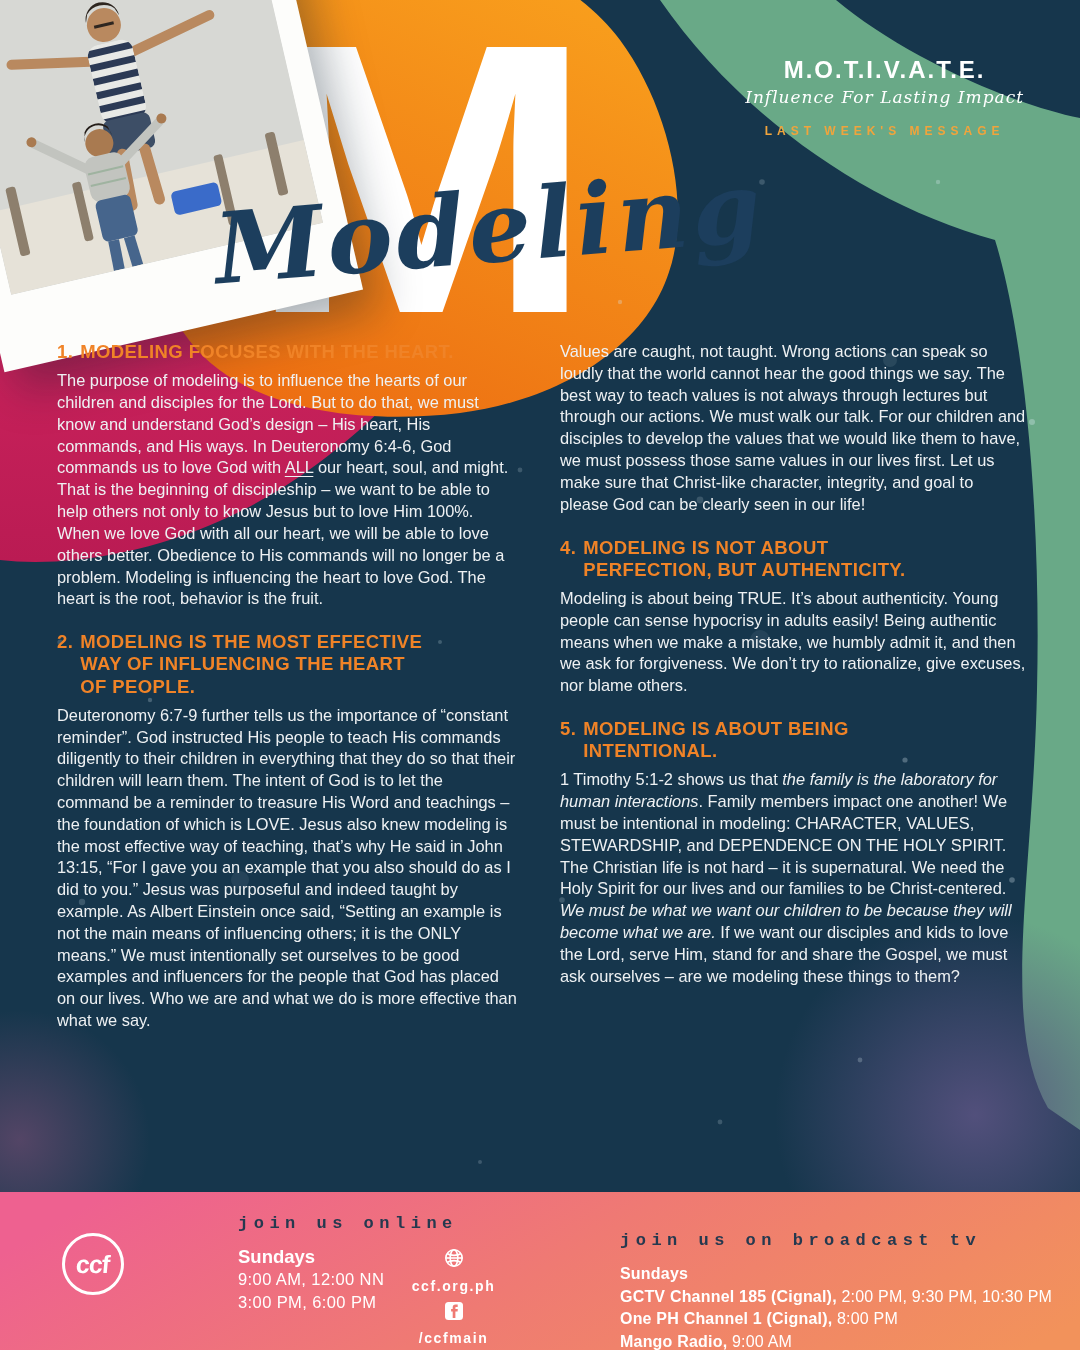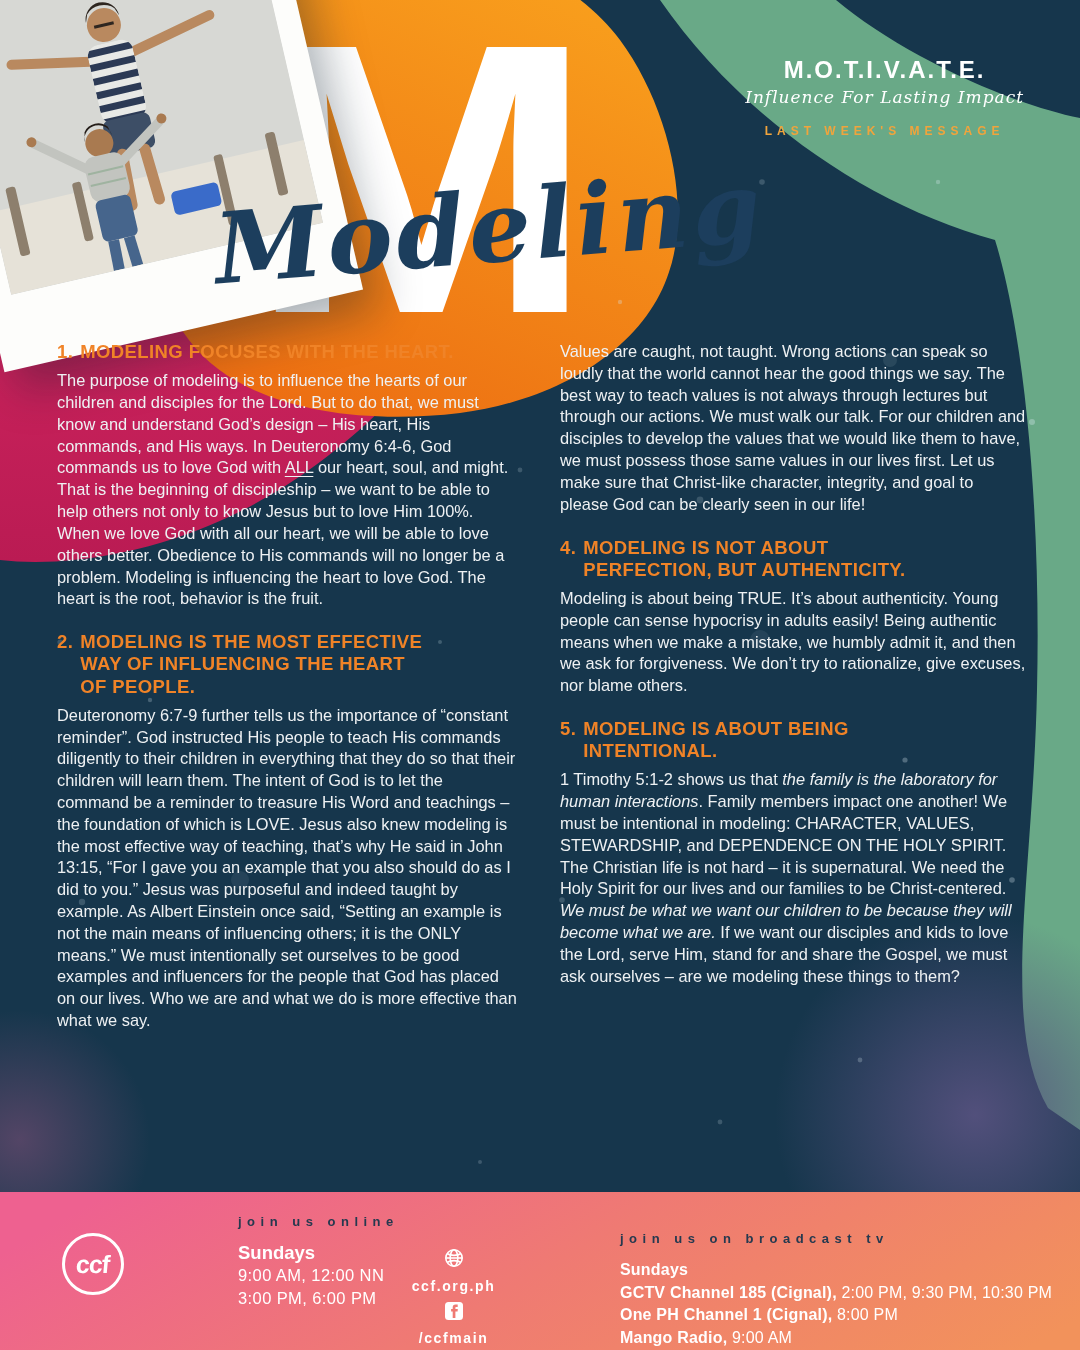--- a/index.html
+++ b/index.html
@@ -38,21 +38,21 @@
                font-size:18.5px;line-height:1.2;letter-spacing:.4px;margin:0 0 7px 0;}
   .sec-heading .htext{white-space:pre-line;}
   .mt{margin-top:15px;}
 
   
   .footer{position:absolute;left:0;top:1192px;width:1080px;height:158px;z-index:7;
           background:linear-gradient(150deg,#ee6190 8%,#ef7a73 50%,#f2925b 96%);}
   .ccf-logo{position:absolute;left:62px;top:41px;width:56px;height:56px;border:3.5px solid #fff;
             border-radius:50%;display:flex;align-items:center;justify-content:center;}
   .ccf-text{color:#fff;font-weight:bold;font-size:25px;letter-spacing:-1px;transform:skewX(-5deg);}
-  .fo-h{color:#25394f;font-size:13px;font-weight:bold;letter-spacing:5.5px;}
+  .fo-h{color:#25394f;font-size:17px;font-weight:bold;letter-spacing:5.5px;font-family:Liberation Mono, monospace;}
   .fo-online{position:absolute;left:238px;top:22px;}
   .fo-day{color:#fff;font-weight:bold;font-size:18.5px;margin-top:13px;}
   .fo-times{color:#fff;font-size:16.5px;line-height:1.38;letter-spacing:.4px;}
   .fo-links{position:absolute;left:399px;top:56px;}
   .fo-link{display:flex;align-items:center;gap:10px;margin-bottom:8px;color:#fff;
            font-size:14px;font-weight:bold;letter-spacing:1.6px;flex-direction:column;}
   .yt-word{font-size:15px;letter-spacing:0;margin-left:-4px;}
   .fo-tv{position:absolute;left:620px;top:39px;}
   .fo-tv-rows{color:#fff;font-size:16px;line-height:1.42;letter-spacing:.2px;}
   .fo-tv-rows .b{font-weight:bold;}

